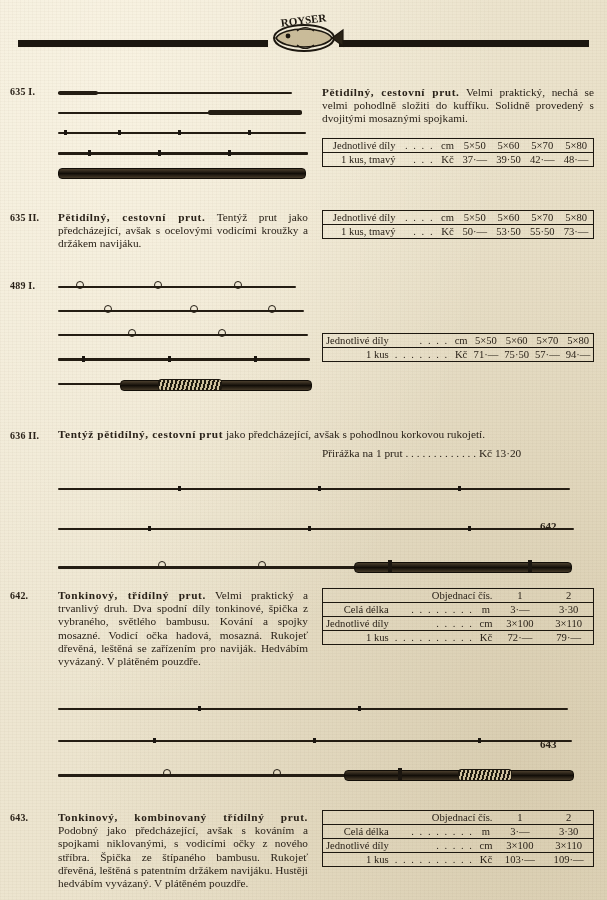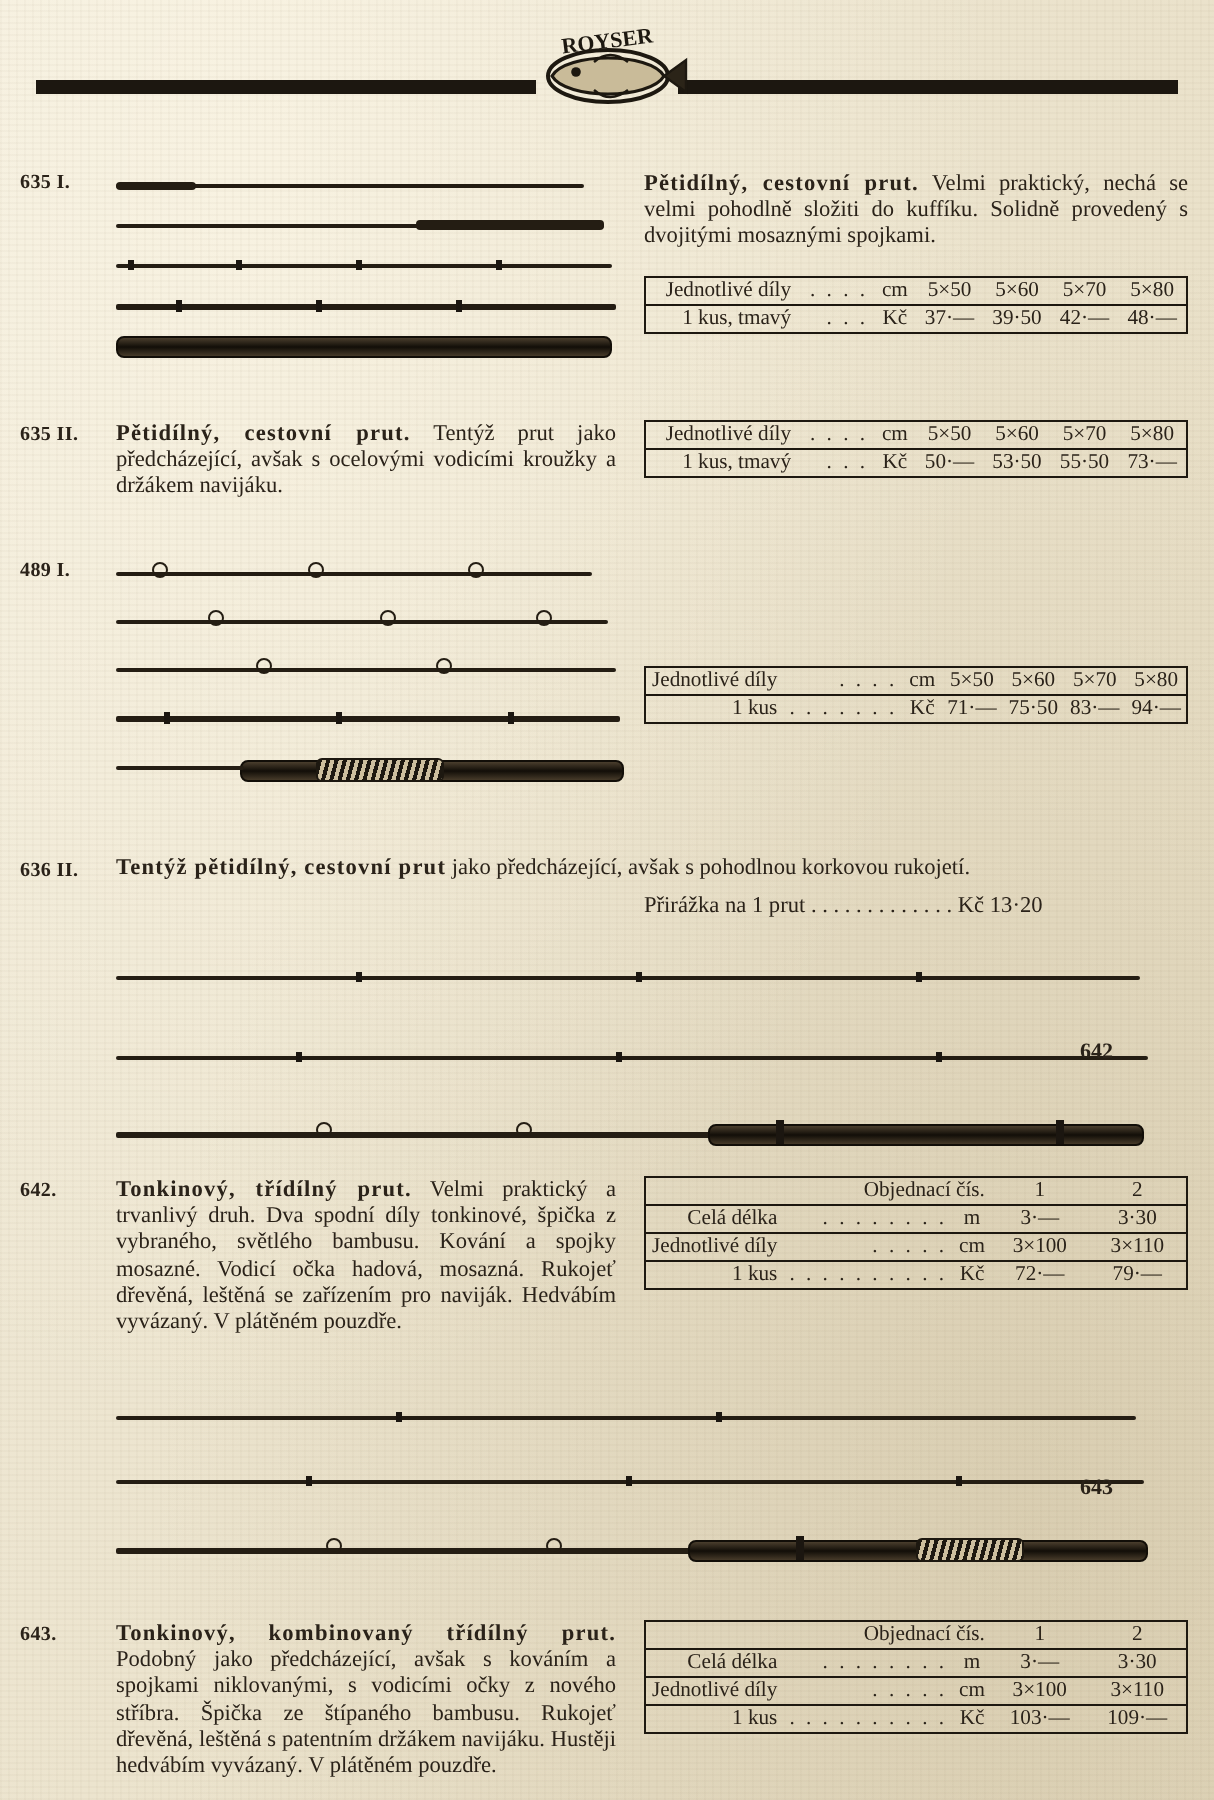--- a/index.html
+++ b/index.html
@@ -224,21 +224,21 @@
         <td class="v">5×60</td>
         <td class="v">5×70</td>
         <td class="v">5×80</td>
       </tr>
       <tr>
         <td class="lbl">1 kus</td>
         <td class="lbl dots">. . . . . . .</td>
         <td class="v">Kč</td>
         <td class="v">71·—</td>
         <td class="v">75·50</td>
-        <td class="v">83·—</td>
+        <td class="v">57·—</td>
         <td class="v">94·—</td>
       </tr>
     </tbody>
       </table>
 
     <div class="code" style="left:10px;top:430px;">636 II.</div>
 
     <div class="desc" style="left:58px;top:428px;width:500px;">
       <span class="lead sp">Tentýž pětidílný, cestovní prut</span>
       <span>jako předcházející, avšak s pohodlnou korkovou rukojetí.</span>

